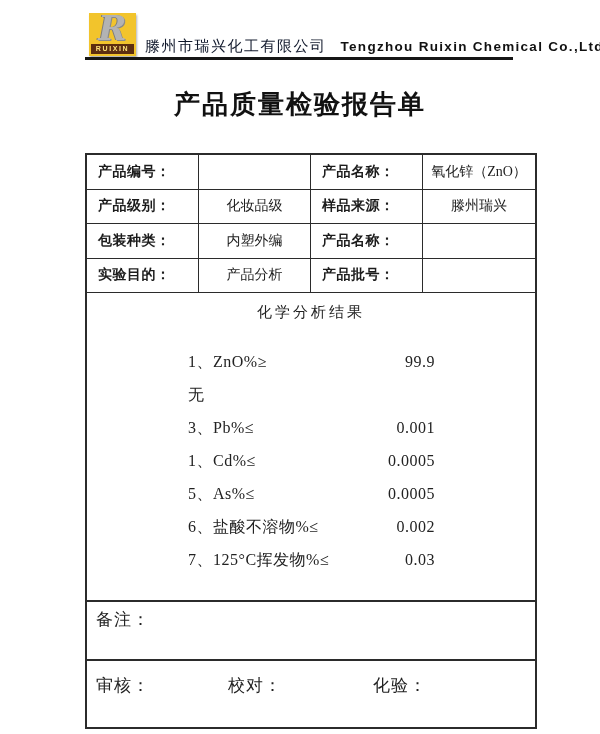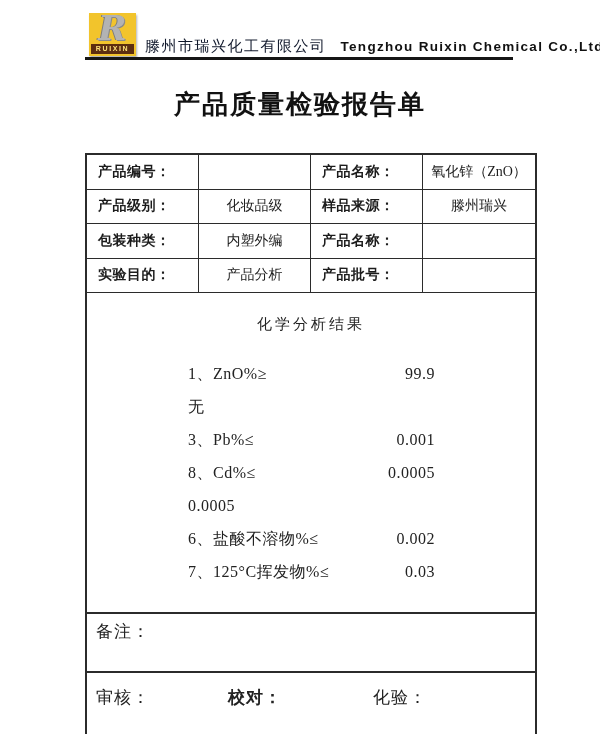--- a/index.html
+++ b/index.html
@@ -72,39 +72,39 @@
   .cell.c4 { border-right:none; }
   .cell.lbl {
     font-family:"Liberation Sans", sans-serif;
     font-weight:bold; font-size:14px; letter-spacing:0.5px;
     padding-left:11px;
   }
   .cell.val { justify-content:center; font-size:14px; }
 
   .analysis { height:299px; border-bottom:2px solid #2b2b2b; }
   .analysis-title {
-    margin-top:22px; text-align:center;
+    margin-top:10px; text-align:center;
     font-size:15px; letter-spacing:3px; color:#222;
   }
   .analysis-items { margin-top:23px; padding:0 100px 0 101px; }
   .analysis-item {
     height:33px; line-height:33px;
     display:flex; justify-content:space-between;
     font-size:16px; letter-spacing:0.5px; color:#222;
     white-space:nowrap;
   }
   .analysis-item .item-value { }
 
   .remarks { height:59px; border-bottom:2px solid #2b2b2b; padding:6px 0 0 9px; }
   .remarks-label, .sign-label { font-size:17px; letter-spacing:1px; color:#222; }
 
   .signoff { position:relative; height:66px; }
   .sign-label { position:absolute; top:13px; white-space:nowrap; }
   .sign-review    { left:9px; }
-  .sign-proofread { left:141px;font-weight:bold; }
+  .sign-proofread { left:141px; }
   .sign-assay     { left:286px; }
 </style>
 </head>
 <body>
 
 <div class="page">
 
   <div class="header">
     <div class="logo">
       <div class="logo-r">R</div>
@@ -151,24 +151,25 @@
           <span class="item-value">99.9</span>
         </div>
         <div class="analysis-item">
           <span class="item-value">无</span>
         </div>
         <div class="analysis-item">
           <span class="item-name">3、Pb%≤</span>
           <span class="item-value">0.001</span>
         </div>
         <div class="analysis-item">
-          <span class="item-name">8、Cd%≤</span>
+          <span class="item-name">1、Cd%≤</span>
           <span class="item-value">0.0005</span>
         </div>
         <div class="analysis-item">
+          <span class="item-name">5、As%≤</span>
           <span class="item-value">0.0005</span>
         </div>
         <div class="analysis-item">
           <span class="item-name">6、盐酸不溶物%≤</span>
           <span class="item-value">0.002</span>
         </div>
         <div class="analysis-item">
           <span class="item-name">7、125°C挥发物%≤</span>
           <span class="item-value">0.03</span>
         </div>

